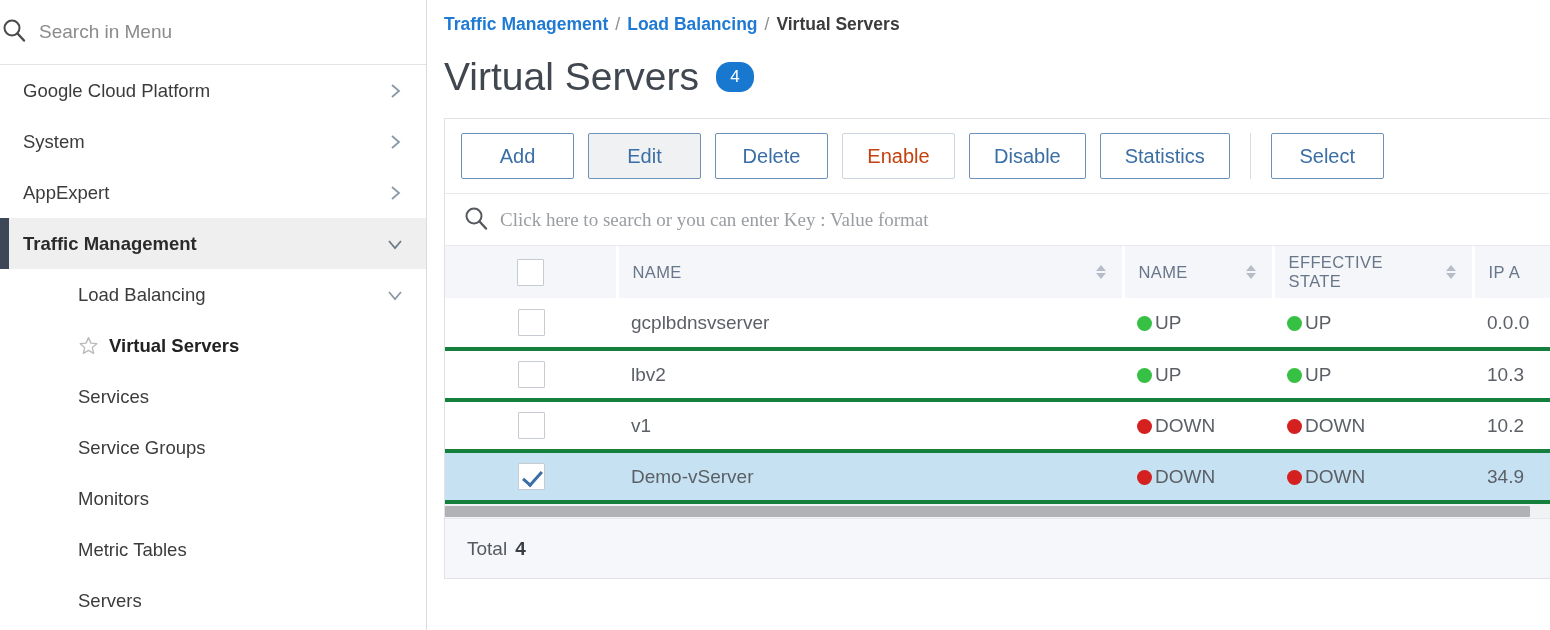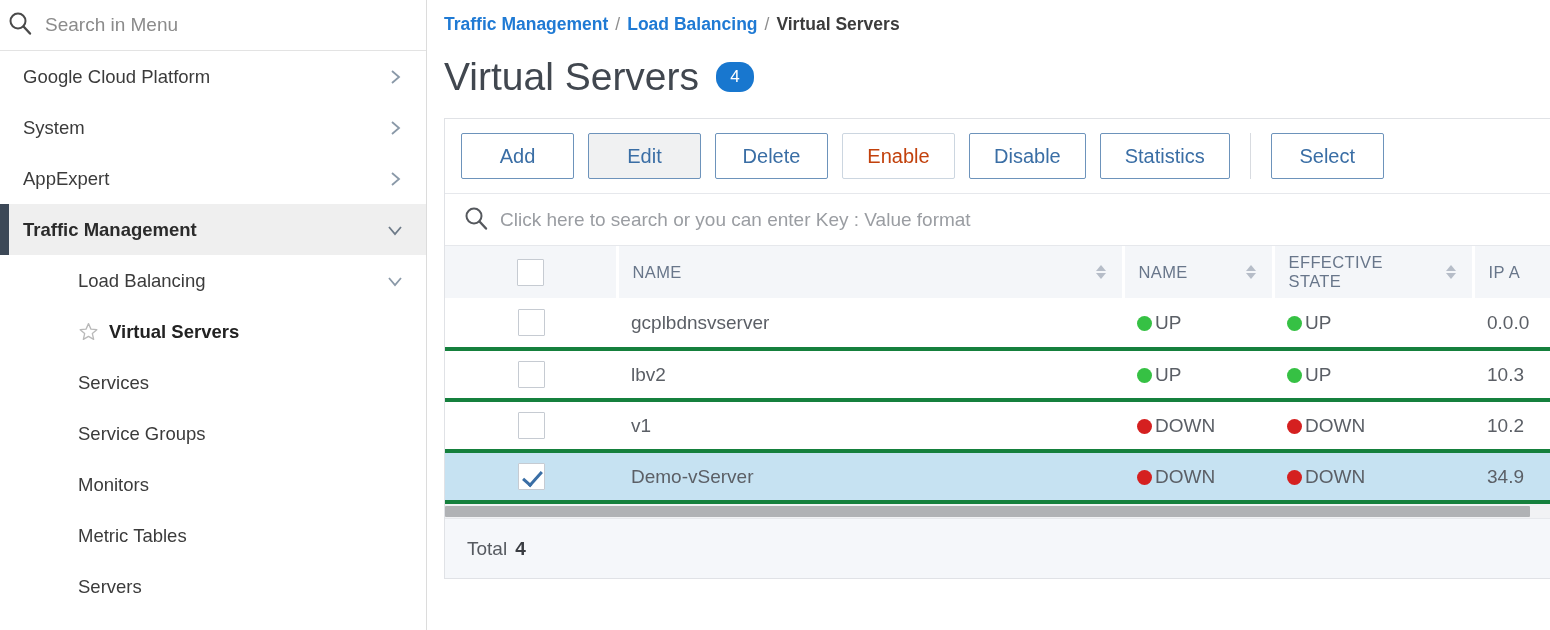--- a/index.html
+++ b/index.html
@@ -15,23 +15,23 @@
   
   .sidebar {
     width: 427px; height: 630px;
     background: #ffffff;
     border-right: 1px solid #dcdcdc;
     flex: 0 0 427px;
     position: relative;
     overflow: hidden;
   }
   .search-row {
-    height: 51px;
-    display: flex; align-items: center;
-    padding-left: 7px;
+    height: 65px;
+    display: flex; align-items: center;
+    padding-left: 1px;
     border-bottom: 1px solid #e3e3e3;
   }
   .search-row .mag { margin-right: 12px; display:block; }
   .search-input {
     border: none; outline: none;
     font-family: "Liberation Sans", sans-serif;
     font-size: 19px; color: #6f6f6f;
     background: transparent;
     width: 320px;
   }
@@ -140,21 +140,21 @@
   .table-search {
     display: flex; align-items: center;
     height: 52px;
     padding-left: 18px;
     border-bottom: 1px solid #e6e8ec;
     background: #ffffff;
   }
   .table-search .mag { margin-right: 11px; display:block; }
   .ts-input {
     border: none; outline: none; background: transparent;
-    font-family: Liberation Sans, sans-serif;
+    font-family: Liberation Serif, serif;
     font-size: 19px; color: #ec4899;
     width: 820px;
   }
   .ts-input::placeholder { color: #9a9da2; }
 
   table.grid { border-collapse: collapse; width: 1120px; table-layout: fixed; }
   table.grid th {
     background: #f4f6f9;
     font-size: 16.5px;
     color: #68768a;

